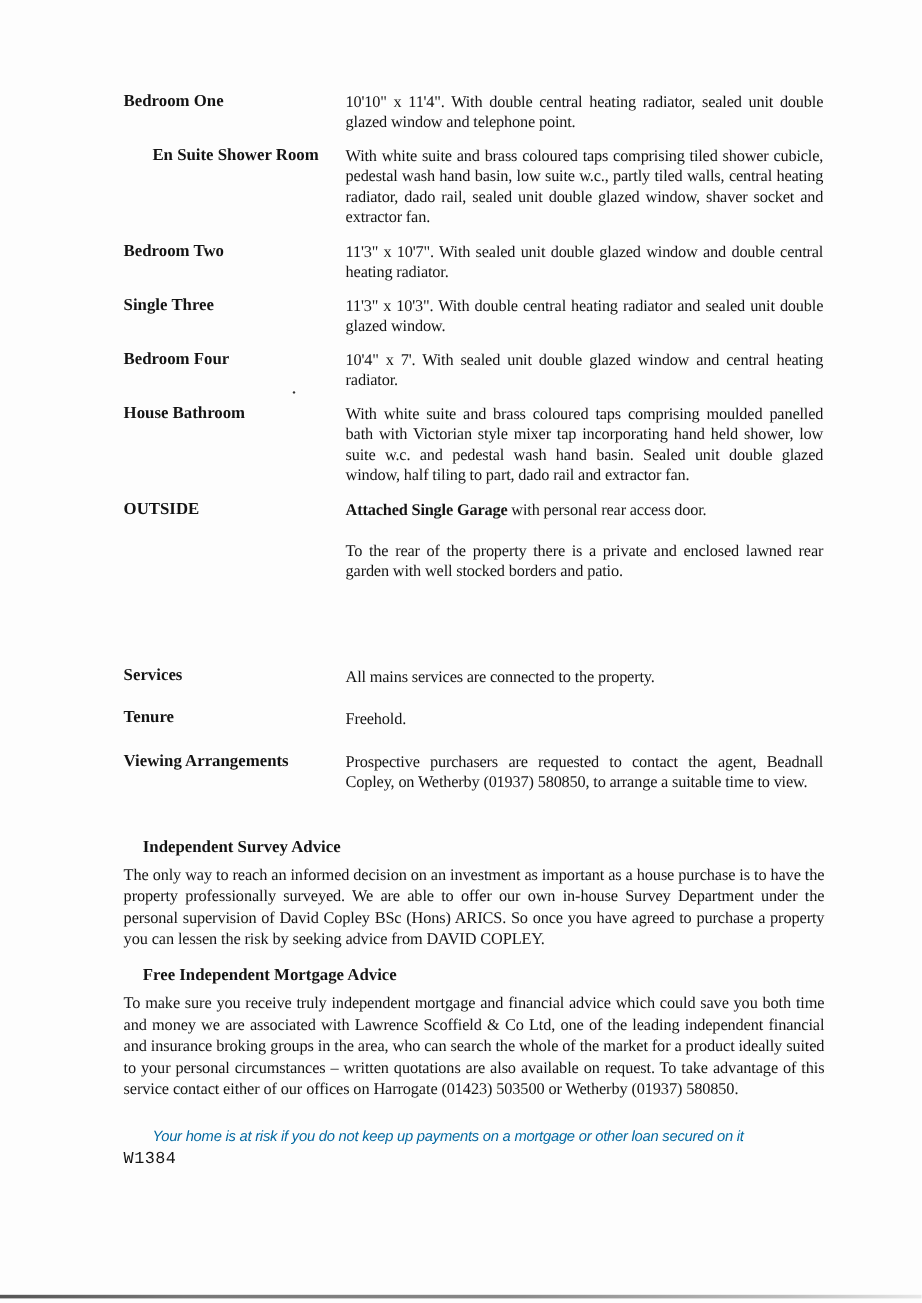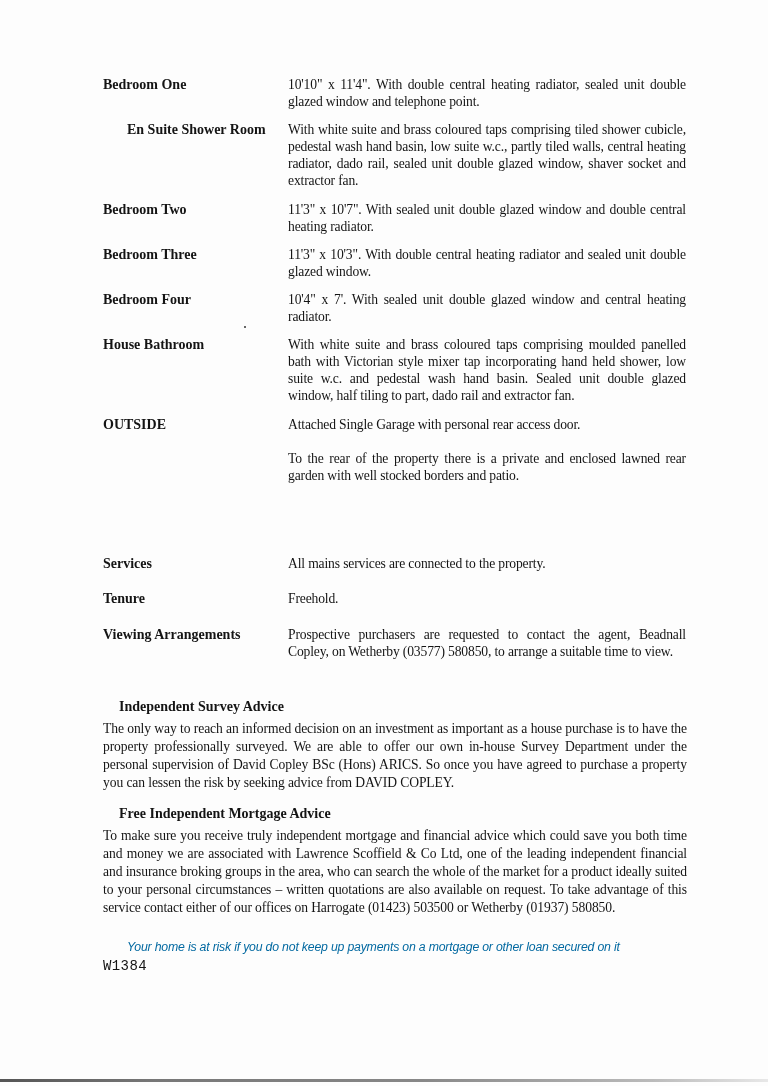--- a/index.html
+++ b/index.html
@@ -47,21 +47,21 @@
     width: 398px;
     font-size: 13.6px;
     line-height: 17px;
     text-align: justify;
     letter-spacing: -0.15px;
   }
   .desc p {
     margin: 0;
   }
   .desc b {
-    font-weight: normal;
+    font-weight: bold;
   }
   .section {
     position: absolute;
     left: 103px;
     width: 584px;
   }
   .section-heading {
     font-weight: bold;
     font-size: 14px;
     line-height: 17px;
@@ -125,21 +125,21 @@
     <div class="label indent">En Suite Shower Room</div>
     <div class="desc">With white suite and brass coloured taps comprising tiled shower cubicle, pedestal wash hand basin, low suite w.c., partly tiled walls, central heating radiator, dado rail, sealed unit double glazed window, shaver socket and extractor fan.</div>
   </div>
 
   <div class="row" style="top:201px;">
     <div class="label">Bedroom Two</div>
     <div class="desc">11'3" x 10'7".  With sealed unit double glazed window and double central heating radiator.</div>
   </div>
 
   <div class="row" style="top:246px;">
-    <div class="label">Bedroom Three</div>
+    <div class="label">Single Three</div>
     <div class="desc">11'3" x 10'3".  With double central heating radiator and sealed unit double glazed window.</div>
   </div>
 
   <div class="row" style="top:291px;">
     <div class="label">Bedroom Four</div>
     <div class="desc">10'4" x 7'.  With sealed unit double glazed window and central heating radiator.</div>
   </div>
 
   <div class="row" style="top:336px;">
     <div class="label">House Bathroom</div>
@@ -159,21 +159,21 @@
     <div class="desc">All mains services are connected to the property.</div>
   </div>
 
   <div class="row" style="top:590px;">
     <div class="label">Tenure</div>
     <div class="desc">Freehold.</div>
   </div>
 
   <div class="row" style="top:626px;">
     <div class="label">Viewing Arrangements</div>
-    <div class="desc">Prospective purchasers are requested to contact the agent, Beadnall Copley, on Wetherby (03577) 580850, to arrange a suitable time to view.</div>
+    <div class="desc">Prospective purchasers are requested to contact the agent, Beadnall Copley, on Wetherby (01937) 580850, to arrange a suitable time to view.</div>
   </div>
 
   <div class="section" style="top:698px;">
     <div class="section-heading">Independent Survey Advice</div>
     <p class="section-body">The only way to reach an informed decision on an investment as important as a house purchase is to have the property professionally surveyed.  We are able to offer our own in-house Survey Department under the personal supervision of David Copley BSc (Hons) ARICS.  So once you have agreed to purchase a property you can lessen the risk by seeking advice from DAVID COPLEY.</p>
   </div>
 
   <div class="section" style="top:805px;">
     <div class="section-heading">Free Independent Mortgage Advice</div>
     <p class="section-body">To make sure you receive truly independent mortgage and financial advice which could save you both time and money we are associated with Lawrence Scoffield &amp; Co Ltd, one of the leading independent financial and insurance broking groups in the area, who can search the whole of the market for a product ideally suited to your personal circumstances – written quotations are also available on request.  To take advantage of this service contact either of our offices on Harrogate (01423) 503500 or Wetherby (01937) 580850.</p>

